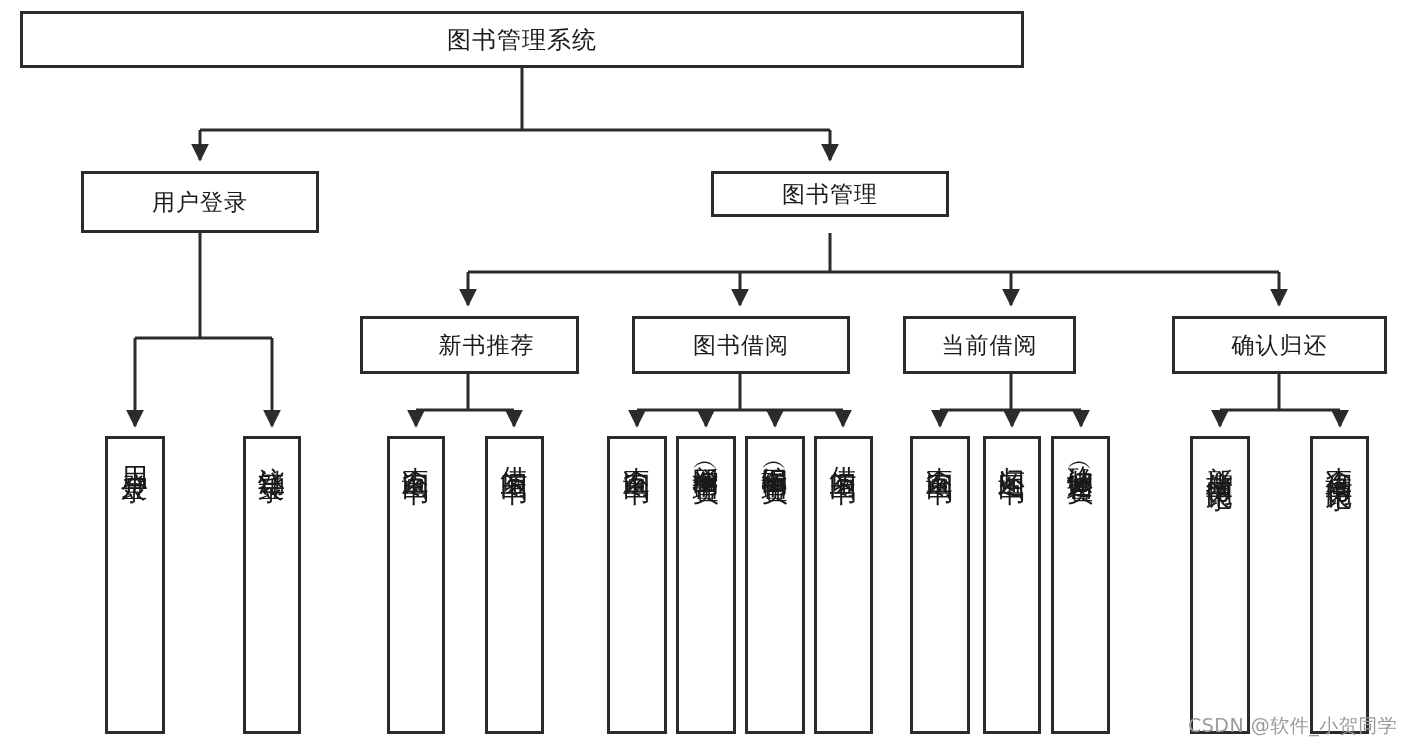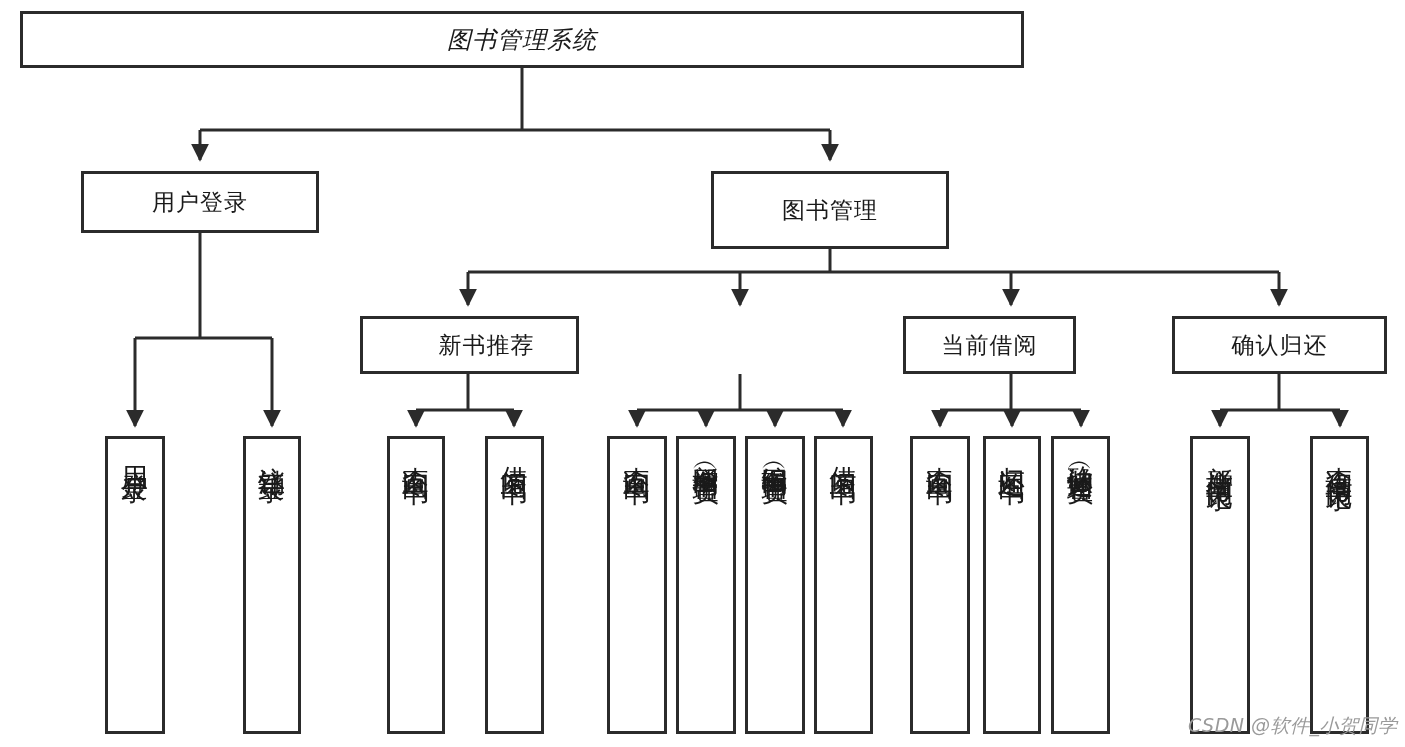--- a/index.html
+++ b/index.html
@@ -41,21 +41,20 @@
     line-height: 1.0;
   }
   
   .node.horiz .label {
     font-size: 23px;
     letter-spacing: 1px;
     white-space: nowrap;
   }
   .node.root .label {
     font-size: 24px;
-    font-style: italic;
   }
   
   .node.vert {
     align-items: flex-start;
     justify-content: center;
     padding-top: 6px;
   }
   .node.vert .label {
     writing-mode: vertical-rl;
     text-orientation: upright;
@@ -69,21 +68,20 @@
     letter-spacing: 2px;
   }
   .watermark {
     position: absolute;
     left: 1188px;
     top: 713px;
     font-size: 19px;
     color: #9a9a9a;
     white-space: nowrap;
     letter-spacing: 0.5px;
-    font-style: italic;
   }
 </style>
 </head>
 <body>
 
 <div id="canvas">
 
   <svg class="wires" viewBox="0 0 1405 747" xmlns="http://www.w3.org/2000/svg">
     <defs>
       <marker id="arrow" viewBox="0 0 10 10" refX="9" refY="5" markerWidth="6" markerHeight="6" orient="auto-start-reverse">
@@ -134,27 +132,30 @@
     </g>
   </svg>
 
   <div class="node horiz root" style="left:20px; top:11px; width:1004px; height:57px;">
     <span class="label">图书管理系统</span>
   </div>
 
   <div class="node horiz" style="left:81px; top:171px; width:238px; height:62px;">
     <span class="label">用户登录</span>
   </div>
-  <div class="node horiz" style="left:711px; top:171px; width:238px; height:78px;">
+  <div class="node horiz" style="left:711px; top:171px; width:238px; height:46px;">
     <span class="label">图书管理</span>
   </div>
 
   <div class="node horiz" style="left:360px; top:316px; width:219px; height:58px;padding-left:34px;">
     <span class="label">新书推荐</span>
   </div>
+  <div class="node horiz" style="left:632px; top:316px; width:218px; height:58px;">
+    <span class="label">图书借阅</span>
+  </div>
   <div class="node horiz" style="left:903px; top:316px; width:173px; height:58px;">
     <span class="label">当前借阅</span>
   </div>
   <div class="node horiz" style="left:1172px; top:316px; width:215px; height:58px;">
     <span class="label">确认归还</span>
   </div>
 
   <div class="node vert" style="left:105px; top:436px; width:60px; height:298px;">
     <span class="label">用户登录</span>
   </div>

